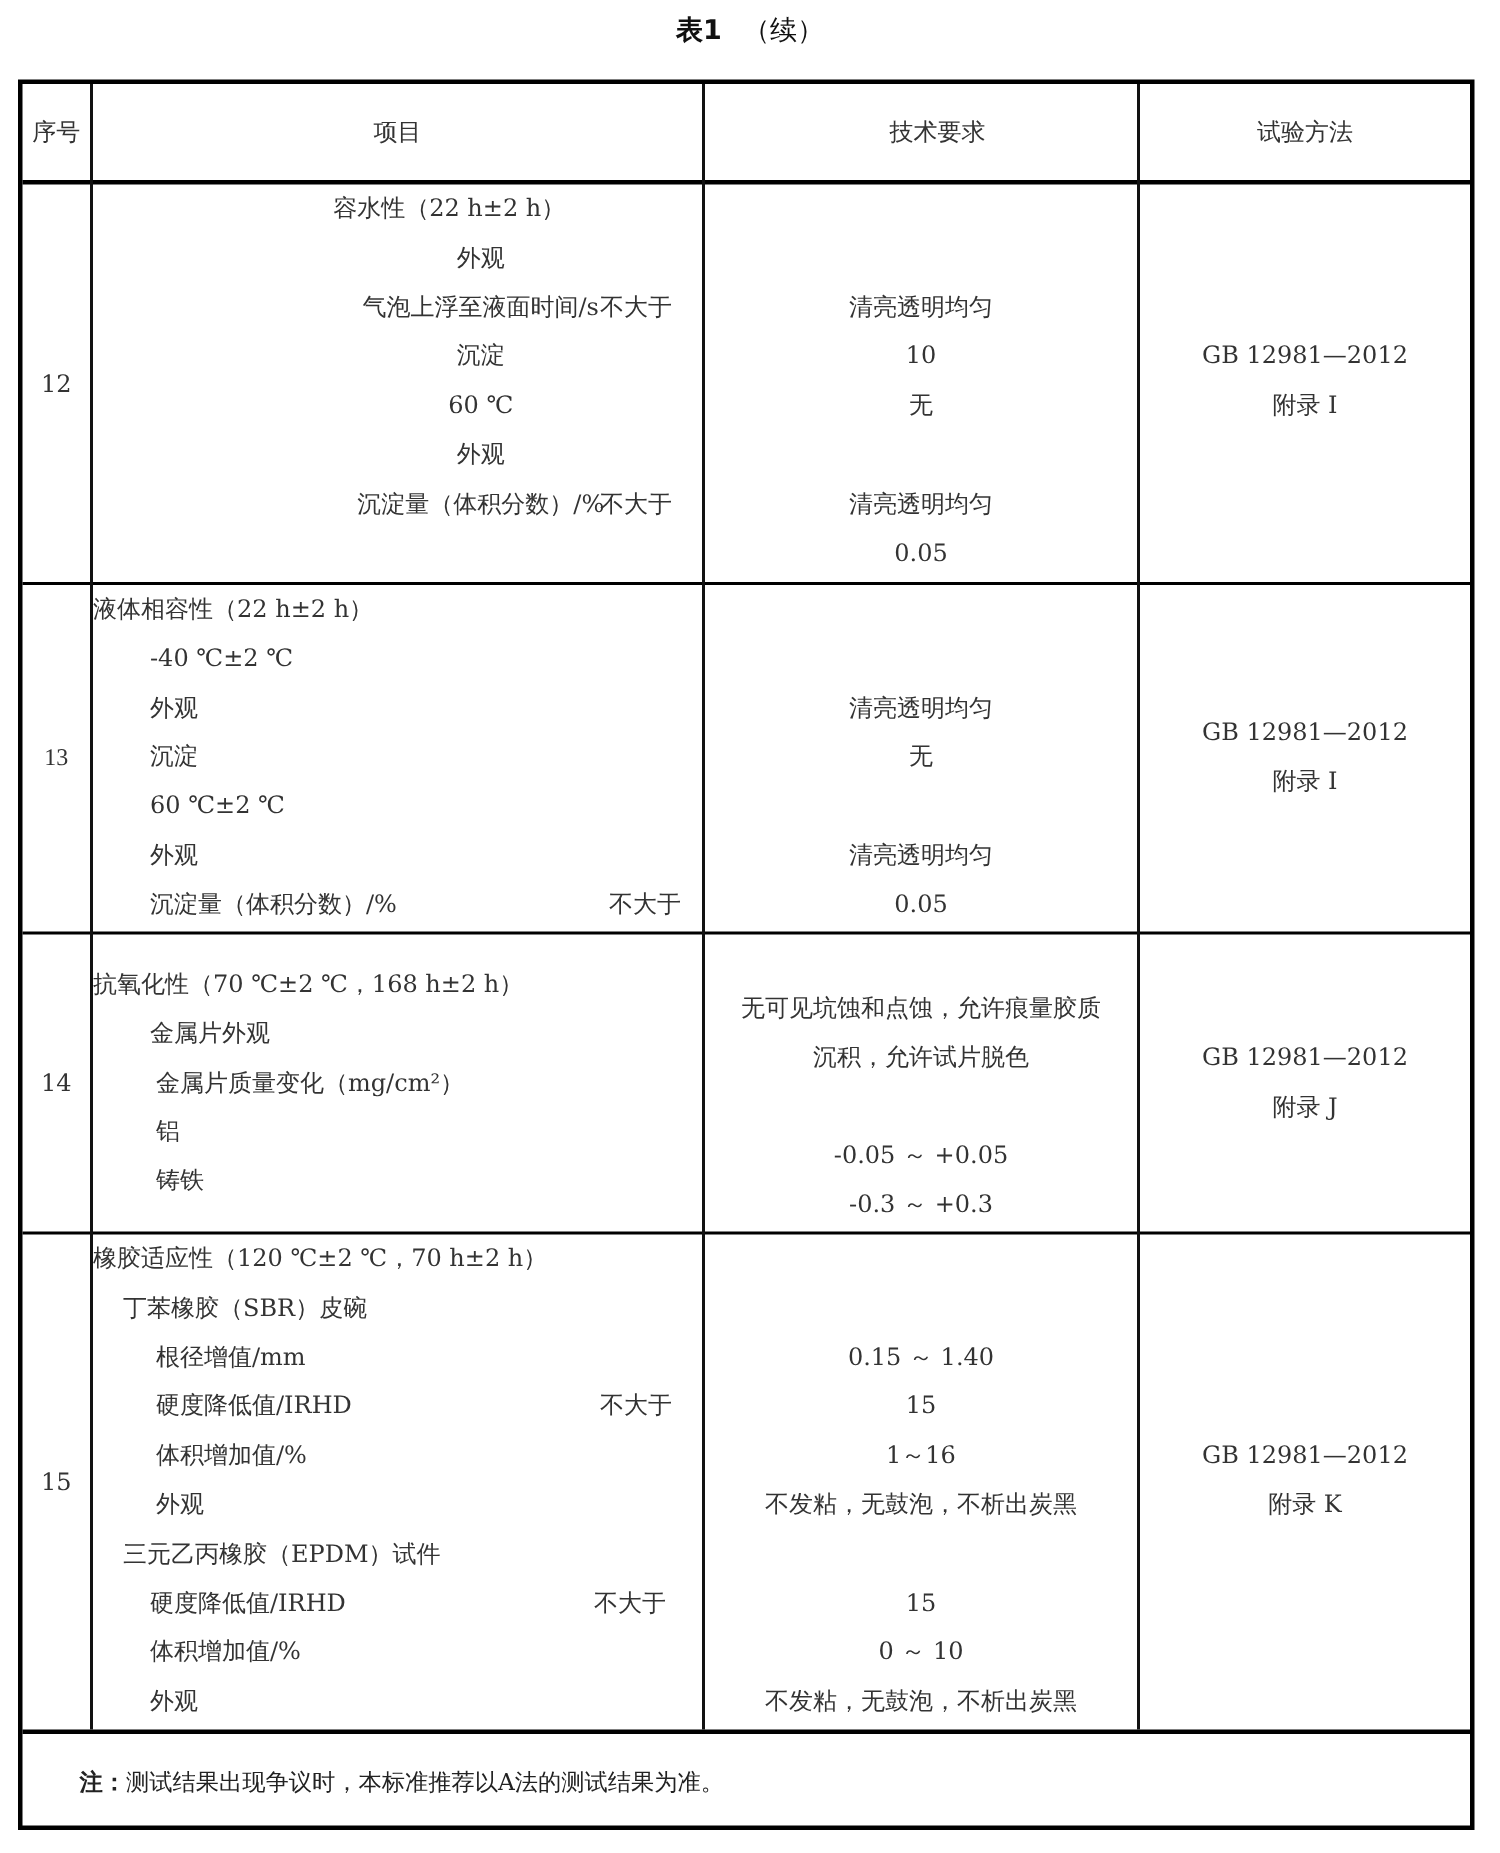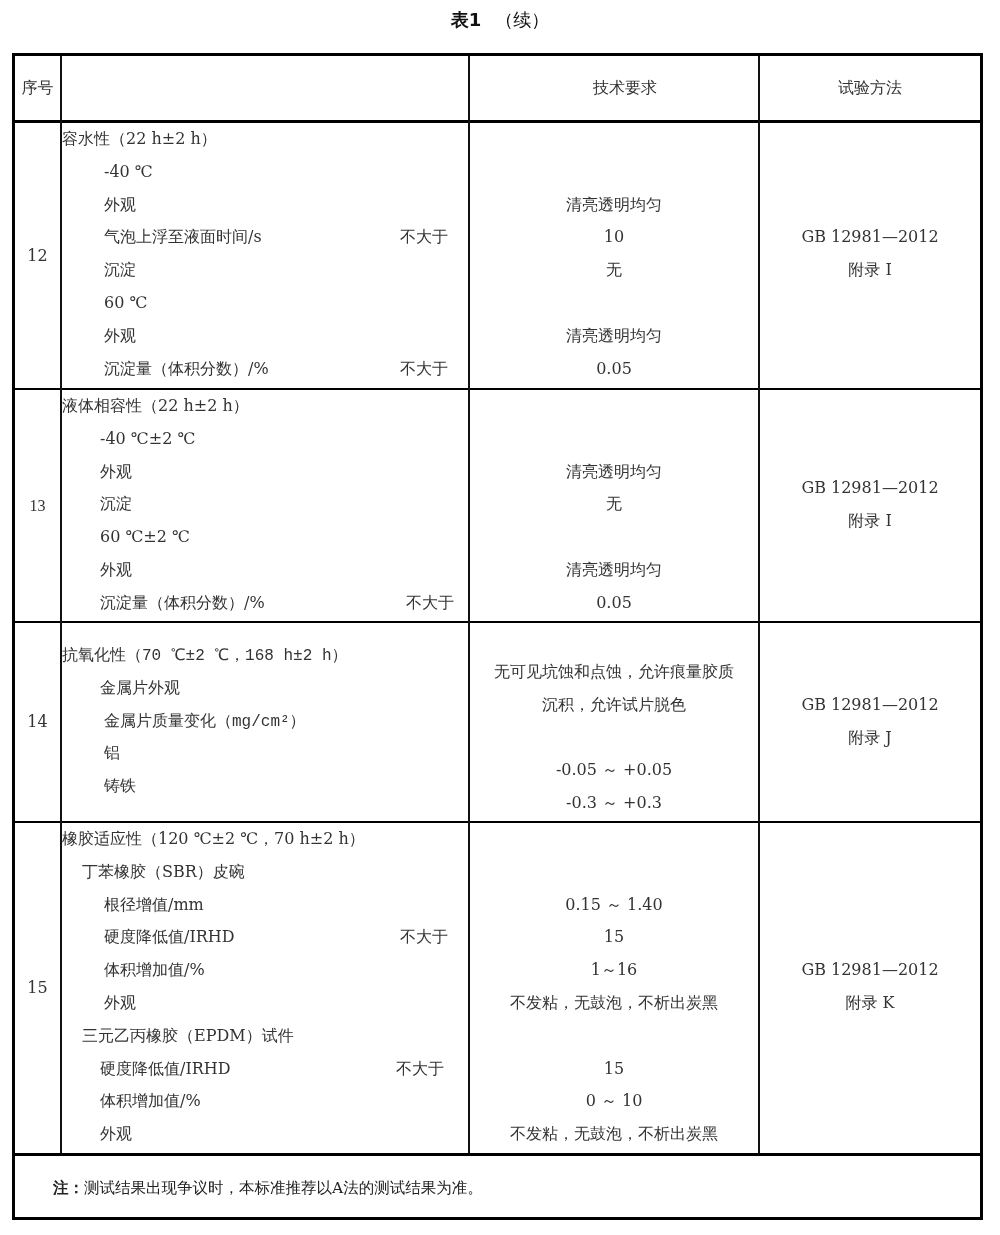--- a/index.html
+++ b/index.html
@@ -31,28 +31,28 @@
   <div class="hline" style="top:332px;height:2px;"></div>
   <div class="hline" style="top:565px;height:2px;"></div>
   <div class="hline" style="top:765px;height:2px;"></div>
   <div class="hline" style="top:1097px;height:3px;"></div>
 
   <div class="vline" style="left:45px;top:0;height:1097px;"></div>
   <div class="vline" style="left:453px;top:0;height:1097px;"></div>
   <div class="vline" style="left:743px;top:0;height:1097px;"></div>
 
   <div class="cell hdr" style="left:0;top:0;width:45px;height:64px;line-height:64px;">序号</div>
+  <div class="cell hdr" style="left:47px;top:0;width:406px;height:64px;line-height:64px;">项目</div>
   <div class="cell hdr" style="left:455px;top:0;width:310px;height:64px;line-height:64px;">技术要求</div>
   <div class="cell hdr" style="left:745px;top:0;width:220px;height:64px;line-height:64px;">试验方法</div>
 
   <div>
     <div class="cell center" style="left:0;top:67px;width:45px;height:265px;line-height:265px;">12</div>
-    <div class="cell" style="left:47px;top:67px;width:475px;">
+    <div class="cell" style="left:47px;top:67px;width:475px;text-align:center;">
       <div class="line" style="padding-left:0px"><span>容水性（22 h±2 h）</span></div>
-      <div class="line" style="padding-left:42px"><span>-40 ℃</span></div>
       <div class="line" style="padding-left:42px"><span>外观</span></div>
       <div class="line" style="padding-left:42px"><span>气泡上浮至液面时间/s</span><span class="lim" style="left:326px">不大于</span></div>
       <div class="line" style="padding-left:42px"><span>沉淀</span></div>
       <div class="line" style="padding-left:42px"><span>60 ℃</span></div>
       <div class="line" style="padding-left:42px"><span>外观</span></div>
       <div class="line" style="padding-left:42px"><span>沉淀量（体积分数）/%</span><span class="lim" style="left:326px">不大于</span></div>
     </div>
     <div class="cell center" style="left:455px;top:67px;width:288px;">
       <div class="line"></div>
       <div class="line"></div>
@@ -90,21 +90,21 @@
       <div class="line">0.05</div>
     </div>
     <div class="cell center" style="left:745px;top:416px;width:220px;">
       <div class="line">GB 12981—2012</div>
       <div class="line">附录 I</div>
     </div>
   </div>
 
   <div>
     <div class="cell center" style="left:0;top:567px;width:45px;height:198px;line-height:198px;">14</div>
-    <div class="cell" style="left:47px;top:584px;width:406px;font-family:Liberation Mono, monospace;">
+    <div class="cell" style="left:47px;top:584px;width:406px;">
       <div class="line" style="padding-left:0px"><span>抗氧化性（70 ℃±2 ℃，168 h±2 h）</span></div>
       <div class="line" style="padding-left:38px"><span>金属片外观</span></div>
       <div class="line" style="padding-left:42px"><span>金属片质量变化（mg/cm²）</span></div>
       <div class="line" style="padding-left:42px"><span>铝</span></div>
       <div class="line" style="padding-left:42px"><span>铸铁</span></div>
     </div>
     <div class="cell center" style="left:455px;top:600px;width:288px;">
       <div class="line">无可见坑蚀和点蚀，允许痕量胶质</div>
       <div class="line">沉积，允许试片脱色</div>
       <div class="line"></div>

